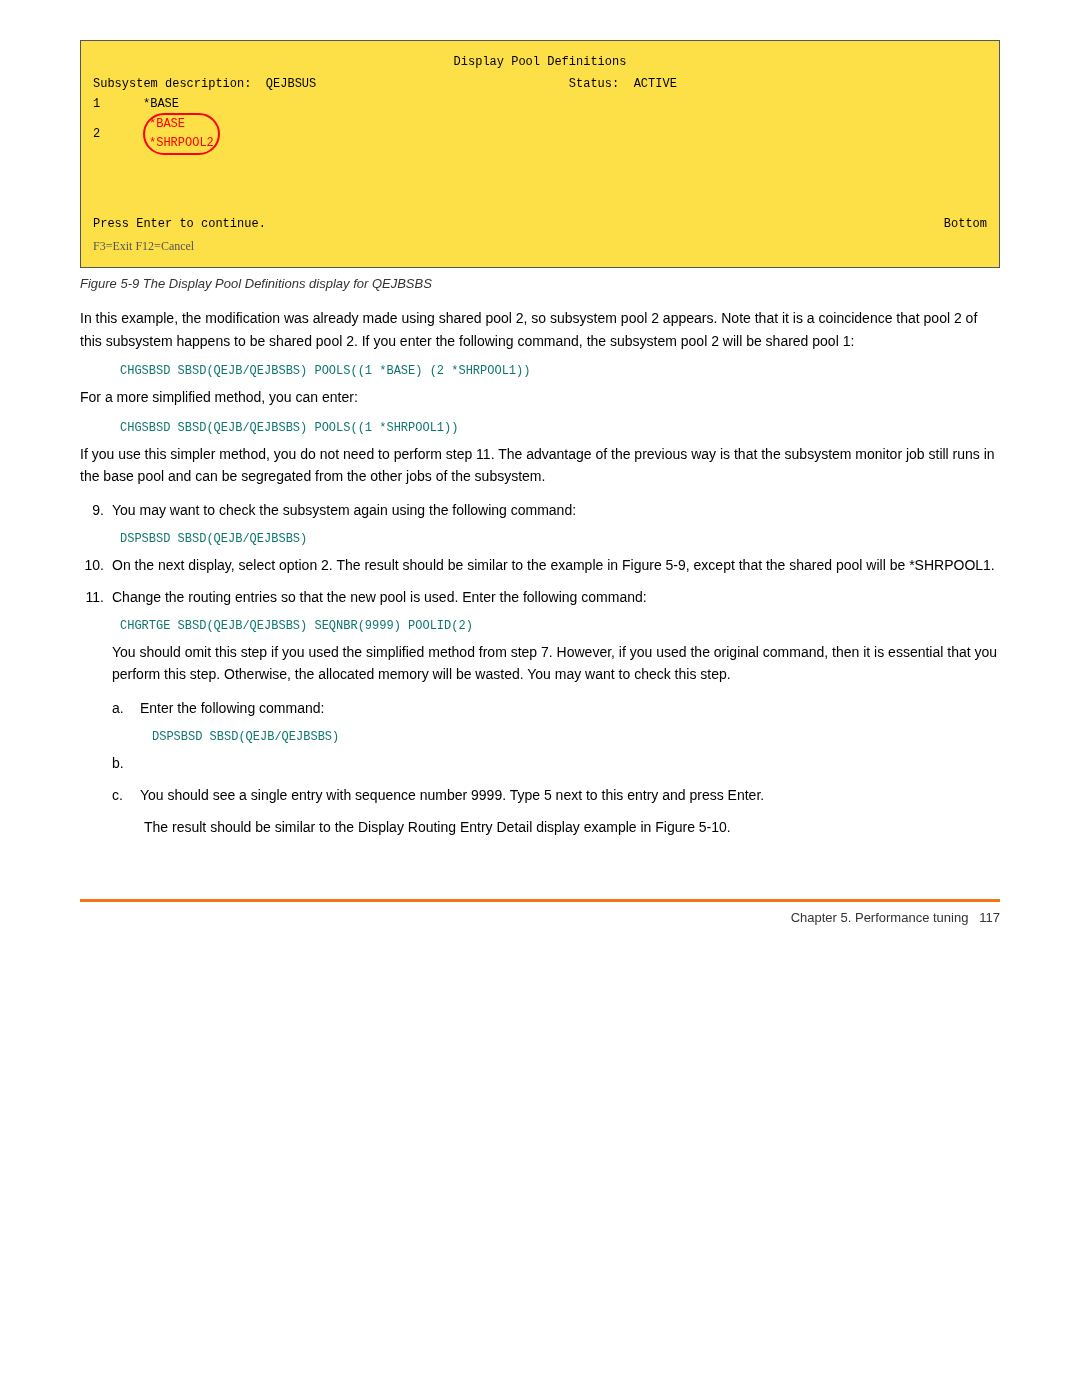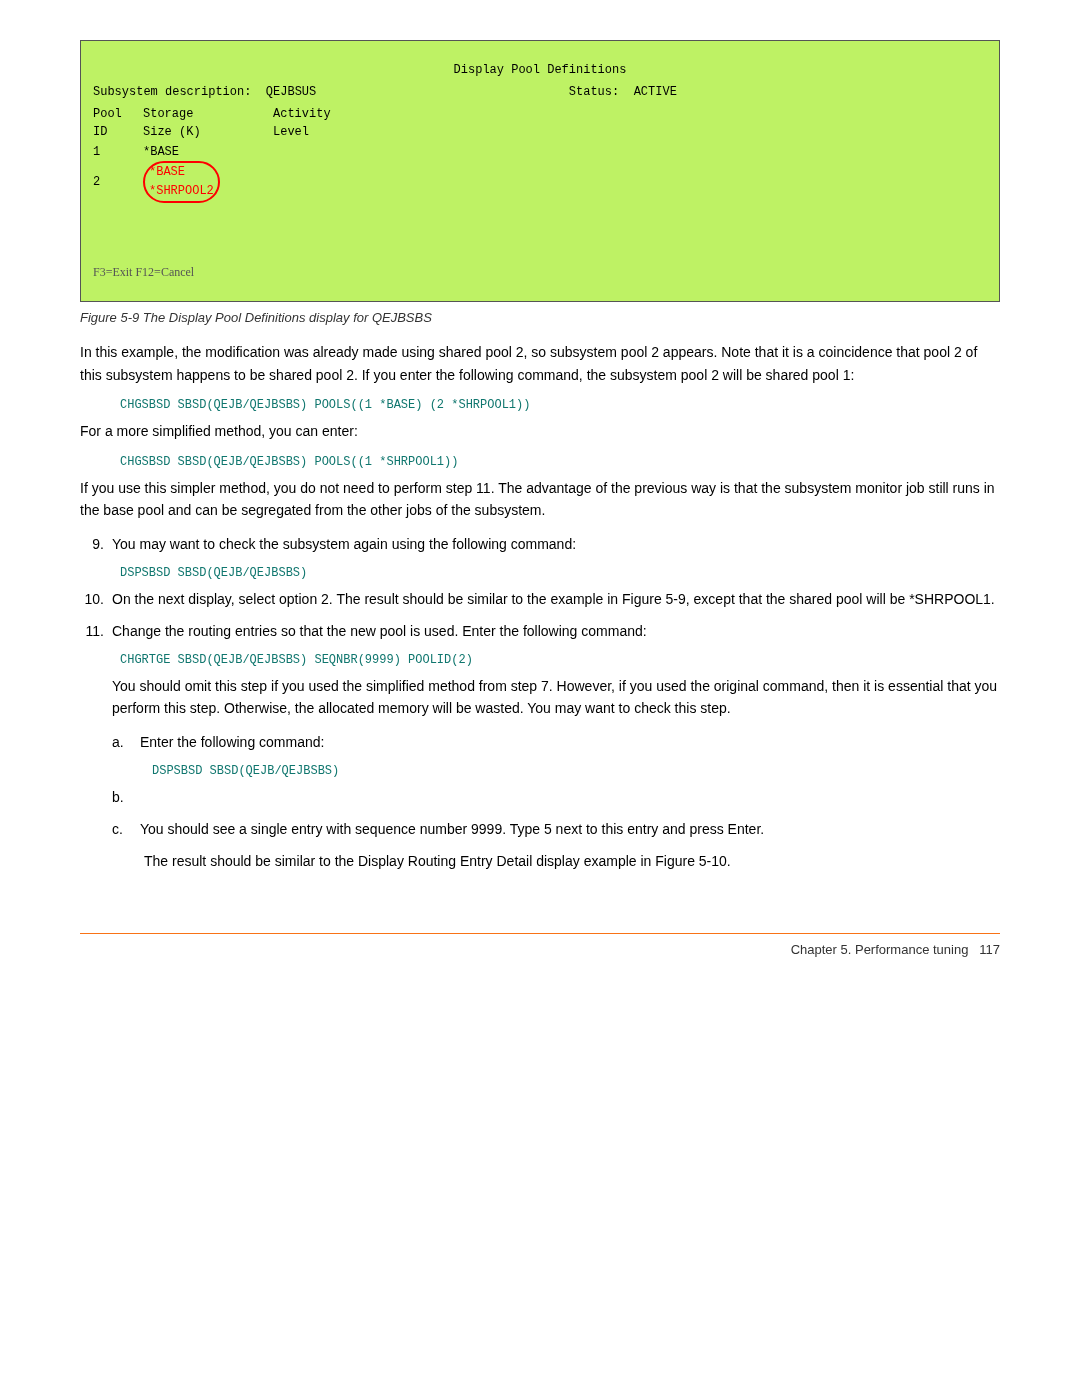--- a/index.html
+++ b/index.html
@@ -8,25 +8,25 @@
       font-family: Arial, Helvetica, sans-serif;
       font-size: 14px;
       color: #000000;
       width: 1080px;
       min-height: 1397px;
       padding: 40px 80px;
     }
 
     .terminal-box {
       border: 1px solid #555;
-      background: #bef264;
+      background: #fde047;
       font-family: 'Courier New', Courier, monospace;
       font-size: 12px;
       color: #000;
-      padding: 20px 12px;
+      padding: 12px 12px;
       margin-bottom: 8px;
       position: relative;
       line-height: 1.5;
     }
 
     .terminal-title {
       text-align: center;
       font-family: 'Courier New', Courier, monospace;
       font-size: 12px;
       margin-bottom: 4px;
@@ -88,21 +88,21 @@
       min-width: 20px;
     }
 
     .page-footer {
       display: flex;
       justify-content: flex-end;
       align-items: center;
       margin-top: 60px;
       font-size: 13px;
       color: #333;
-      border-top: 1px solid #f97316;
+      border-top: 3px solid #f97316;
       padding-top: 8px;
     }
 
     .circled-storage {
       display: inline-block;
       border: 2px solid red;
       border-radius: 50px;
       padding: 0px 4px;
       color: red;
       line-height: 1.6;
@@ -141,43 +141,42 @@
       <span>Subsystem description:</span>&nbsp;
       <span>QEJBSUS</span>
     </span>
     <span>
       <span>Status:</span>&nbsp;
       <span>ACTIVE</span>
     </span>
     <span>&nbsp;&nbsp;&nbsp;&nbsp;&nbsp;&nbsp;&nbsp;&nbsp;</span>
   </div>
 
-  <div style="display:flex; font-family:'Courier New',monospace; font-size:12px; margin-top:4px;">
-    <span style="width:50px;">Pool<br>ID</span>
-    <span style="width:130px;">Storage<br>Size (K)</span>
-    <span style="width:80px;">Activity<br>Level</span>
-  </div>
 
   <div style="font-family:'Courier New',monospace; font-size:12px; margin-top:2px;">
     <div style="display:flex; align-items:center;">
       <span style="width:50px;">1</span>
       <span style="width:130px;">*BASE</span>
       <span></span>
     </div>
     <div style="display:flex; align-items:center;">
       <span style="width:50px;">2</span>
       <span style="width:130px; position:relative;">
         
         <span class="circled-storage">*BASE<br>*SHRPOOL2</span>
       </span>
       <span></span>
     </div>
   </div>
 
   <div class="terminal-bottom-section">
+    <div class="terminal-bottom-row">
+      <span>Press Enter to continue.</span>
+      <span>Bottom</span>
+    </div>
     <div class="terminal-commands">F3=Exit   F12=Cancel</div>
   </div>
 </div>
 
 <div class="figure-caption">Figure 5-9  The Display Pool Definitions display for QEJBSBS</div>
 
 <p class="body-text">In this example, the modification was already made using shared pool 2, so subsystem pool 2 appears. Note that it is a coincidence that pool 2 of this subsystem happens to be shared pool 2. If you enter the following command, the subsystem pool 2 will be shared pool 1:</p>
 
 <code class="code-block">CHGSBSD SBSD(QEJB/QEJBSBS) POOLS((1 *BASE) (2 *SHRPOOL1))</code>
 

